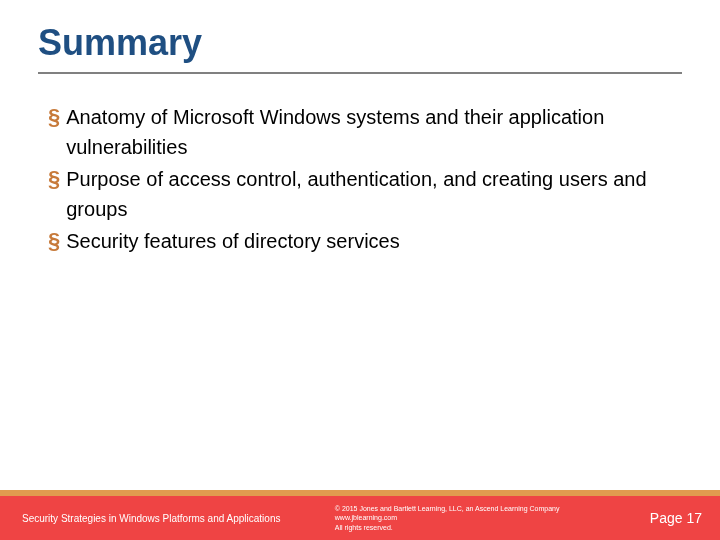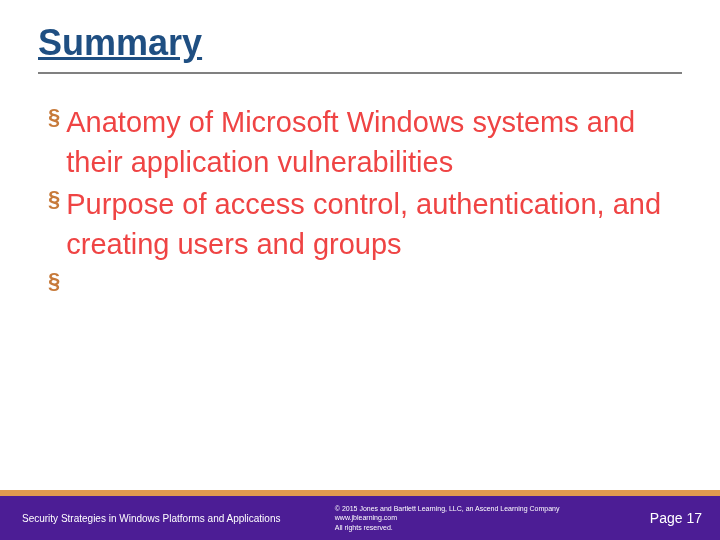--- a/index.html
+++ b/index.html
@@ -5,21 +5,20 @@
   * { margin: 0; padding: 0; box-sizing: border-box; }
   html, body { width: 720px; height: 540px; font-family: Arial, Helvetica, sans-serif; background: #fff; }
   .slide {
     width: 720px; height: 540px; position: relative; background: #fff;
   }
   .title {
     color: #1f4f82;
     font-size: 36px;
     font-weight: bold;
     padding: 22px 0 6px 38px;
-    text-decoration: underline;
   }
   .title-rule {
     margin: 2px 38px 0 38px;
     height: 2px;
     background: #808080;
   }
   .body {
     padding: 28px 48px 0 48px;
   }
   .bullet {
@@ -29,36 +28,36 @@
   }
   .bmark {
     flex: 0 0 auto;
     font-size: 22px;
     line-height: 30px;
     color: #c77a3a;
     font-weight: bold;
     margin-right: 6px;
   }
   .btext {
-    font-size: 29px;
-    line-height: 40px;
-    color: #ef4444;
+    font-size: 20px;
+    line-height: 30px;
+    color: #000000;
   }
   .footer {
     position: absolute;
     left: 0; bottom: 0;
     width: 720px;
   }
   .orange-strip {
     height: 6px;
     background: #e19a4f;
   }
   .blue-bar {
     height: 44px;
-    background: #4c1d95;
+    background: #ef4444;
     color: #fff;
     display: flex;
     align-items: center;
     padding: 0 18px 0 22px;
     font-size: 9px;
   }
   .footer-left {
     flex: 0 0 46%;
     font-size: 10px;
   }
@@ -86,20 +85,21 @@
     <div class="bullet">
       <div class="bmark">§</div>
       <div class="btext">Anatomy of Microsoft Windows systems and their application vulnerabilities</div>
     </div>
     <div class="bullet">
       <div class="bmark">§</div>
       <div class="btext">Purpose of access control, authentication, and creating users and groups</div>
     </div>
     <div class="bullet">
       <div class="bmark">§</div>
+      <div class="btext">Security features of directory services</div>
     </div>
   </div>
 
   <div class="footer">
     <div class="orange-strip"></div>
     <div class="blue-bar">
       <div class="footer-left">Security Strategies in Windows Platforms and Applications</div>
       <div class="footer-center">
         <div>© 2015 Jones and Bartlett Learning, LLC, an Ascend Learning Company</div>
         <div>www.jblearning.com</div>

